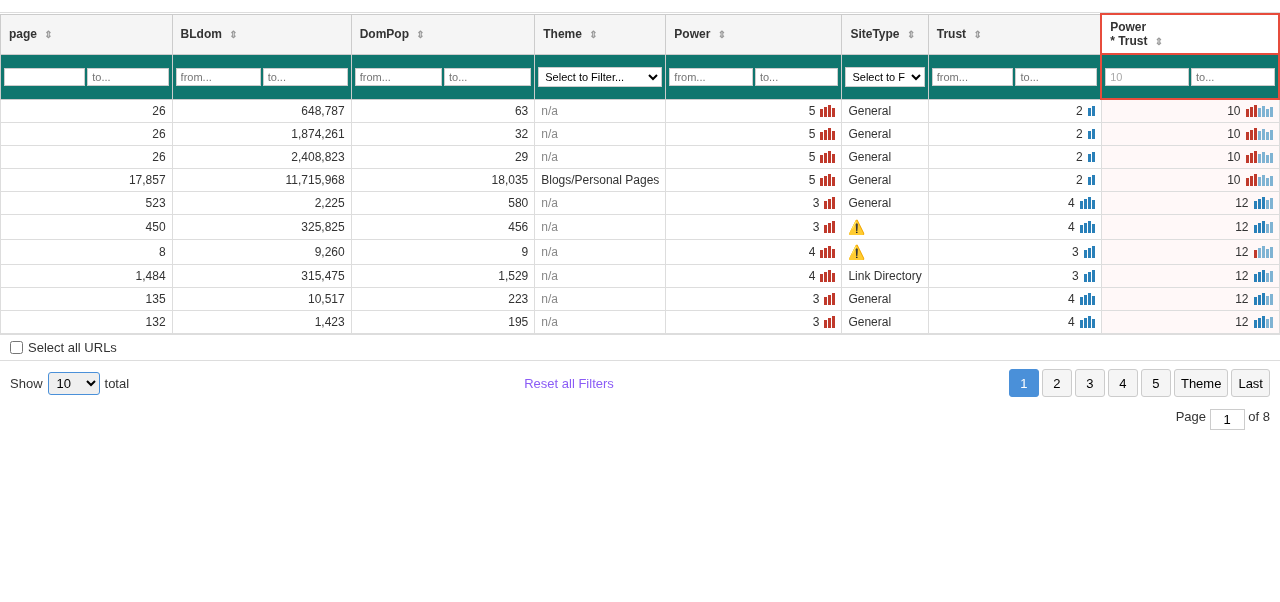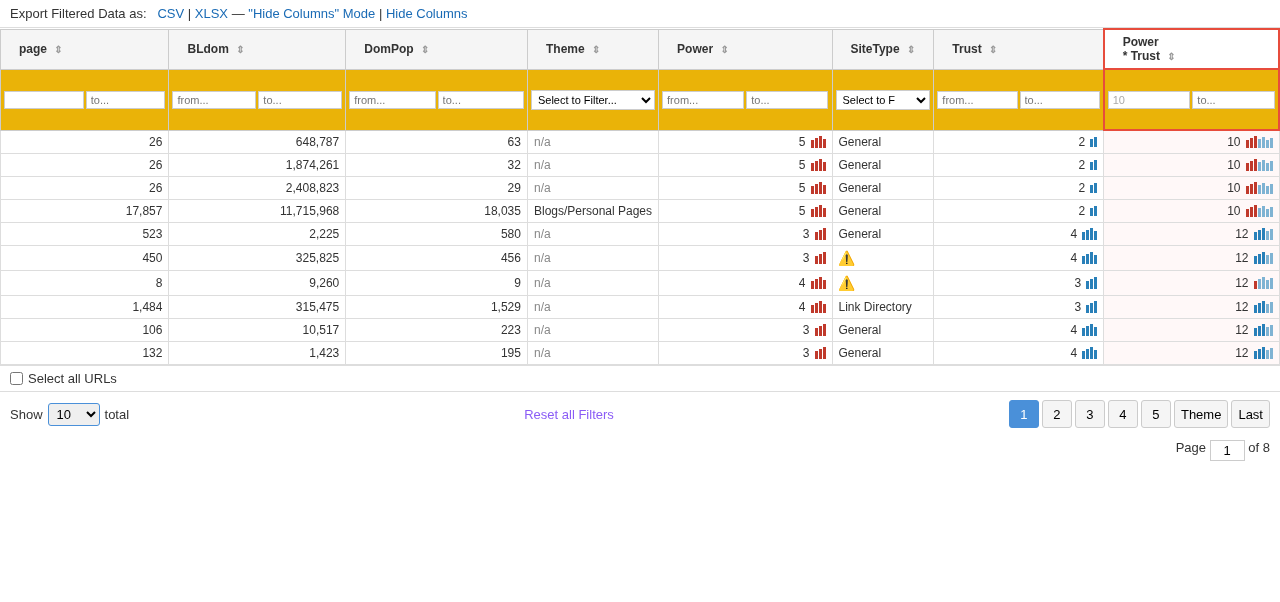--- a/index.html
+++ b/index.html
@@ -20,40 +20,40 @@
 
     table {
       width: 100%;
       border-collapse: collapse;
       font-size: 12px;
     }
 
     thead th {
       background: #f5f5f5;
       border: 1px solid #ccc;
-      padding: 5px 18px;
+      padding: 5px 8px;
       text-align: left;
       font-weight: bold;
       white-space: nowrap;
       position: relative;
     }
     thead th .sort-arrow {
       color: #999;
       font-size: 10px;
       margin-left: 4px;
     }
     thead th.highlight-col {
       background: #fff;
       border: 2px solid #e74c3c;
     }
 
     .filter-row td {
       border: 1px solid #ccc;
-      padding: 20px 3px;
-      background: #eab308;
+      padding: 12px 3px;
+      background: #0f766e;
     }
     .filter-row input[type=text] {
       width: 100%;
       border: 1px solid #ccc;
       padding: 2px 4px;
       font-size: 11px;
       color: #aaa;
       outline: none;
     }
     .filter-row select {
@@ -155,31 +155,20 @@
       cursor: pointer;
     }
 
     
     .col-highlight td, th.highlight-col {  }
   </style>
 </head>
 <body>
 
 <div class="top-bar">
-  <div class="export-links">
-    <span>Export Filtered Data as:</span>
-    &nbsp;
-    <a href="#">CSV</a>
-    <span> | </span>
-    <a href="#">XLSX</a>
-    <span> — </span>
-    <a href="#">"Hide Columns" Mode</a>
-    <span> | </span>
-    <a href="#">Hide Columns</a>
-  </div>
 </div>
 
 <div class="table-container">
   <table>
     <thead>
       <tr>
         <th>page <span class="sort-arrow">⇕</span></th>
         <th>BLdom <span class="sort-arrow">⇕</span></th>
         <th>DomPop <span class="sort-arrow">⇕</span></th>
         <th>Theme <span class="sort-arrow">⇕</span></th>
@@ -508,21 +497,21 @@
               <div class="bar-visual">
                 <span class="bar-seg" style="background:#2980b9;height:8px;"></span>
                 <span class="bar-seg" style="background:#2980b9;height:10px;"></span>
                 <span class="bar-seg" style="background:#2980b9;height:12px;"></span>
                 <span class="bar-seg" style="background:#7fb3d3;height:9px;"></span>
                 <span class="bar-seg" style="background:#7fb3d3;height:11px;"></span>
               </div>
             </div></td>
         </tr>
         <tr>
-          <td>106</td>
+          <td>135</td>
           <td>10,517</td>
           <td>223</td>
           <td class="text-left" style="color: rgb(136, 136, 136);">n/a</td>
           <td><div class="bar-container">
               <span class="bar-num">3</span>
               <div class="bar-visual">
                 <span class="bar-seg" style="background:#c0392b;height:8px;"></span>
                 <span class="bar-seg" style="background:#c0392b;height:10px;"></span>
                 <span class="bar-seg" style="background:#c0392b;height:12px;"></span>
               </div>

